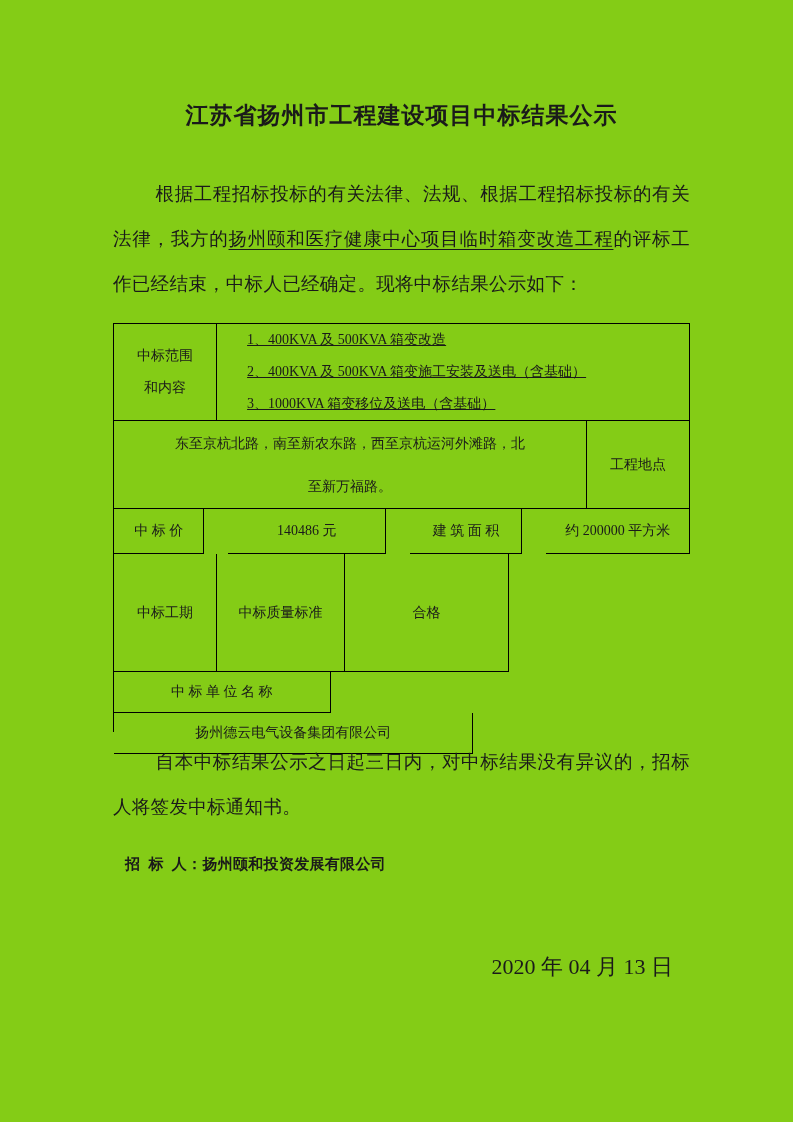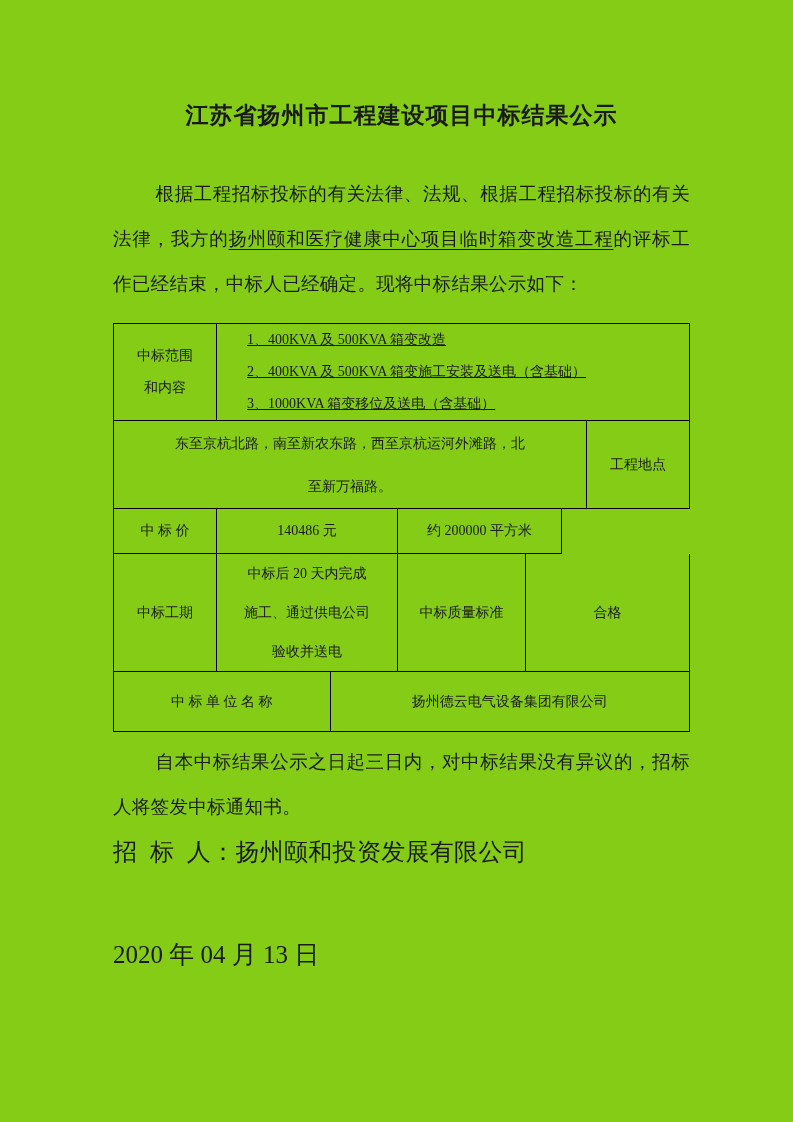--- a/index.html
+++ b/index.html
@@ -57,43 +57,45 @@
   }
   .c1 { width: 17.9%; }
   .c2 { width: 31.4%; }
   .c3 { width: 22.2%; }
   .c4 { width: 28.5%; }
   .crest { width: 82.1%; }
   .w38 { width: 37.6%; }
   .w62 { width: 62.4%; }
   .r1 { height: 97px; }
   .r2 { height: 88px; }
-  .r3 { height: 45px; }
+  .r3 { height: 45px; gap: 24px; }
   .r4 { height: 118px; }
-  .r5 { height: 60px; }
+  .r5 { height: 60px; flex-direction: column; }
   .lh32 { line-height: 32px; }
   .lh39 { line-height: 39px; }
   .lh43 { line-height: 43px; }
   .cell-left {
     justify-content: flex-start;
     text-align: left;
     padding-left: 30px;
     text-decoration: underline;
   }
   
   .tenderer-line {
-    margin: 0;
-    font-size: 24px;
+    margin: 12px;
+    font-size: 15px;
     line-height: 45px;
     letter-spacing: 0.3px;
+    font-weight: bold;
   }
   .date-line {
     margin: 57px 0 0 0;
-    font-size: 25px;
+    font-size: 22px;
     line-height: 45px;
+    text-align: right;
     padding-right: 17px;
   }
 </style>
 </head>
 <body>
 
 <div class="page">
 
   <h1 class="doc-title">江苏省扬州市工程建设项目中标结果公示</h1>
 
@@ -111,28 +113,26 @@
 
     <div class="trow r2">
       <div class="tcell crest lh43">东至京杭北路，南至新农东路，西至京杭运河外滩路，北
 至新万福路。</div>
       <div class="tcell c1">工程地点</div>
     </div>
 
     <div class="trow r3">
       <div class="tcell c1">中 标 价</div>
       <div class="tcell c2">140486 元</div>
+      <div class="tcell c3">建 筑 面 积</div>
       <div class="tcell c4">约 200000 平方米</div>
     </div>
 
     <div class="trow r4">
       <div class="tcell c1">中标工期</div>
-      <div class="tcell c2 lh39">中标后 20 天内完成
-施工、通过供电公司
-验收并送电</div>
       <div class="tcell c3">中标质量标准</div>
       <div class="tcell c4">合格</div>
     </div>
 
     <div class="trow r5">
       <div class="tcell w38">中 标 单 位 名 称</div>
       <div class="tcell w62">扬州德云电气设备集团有限公司</div>
     </div>
 
   </div>

